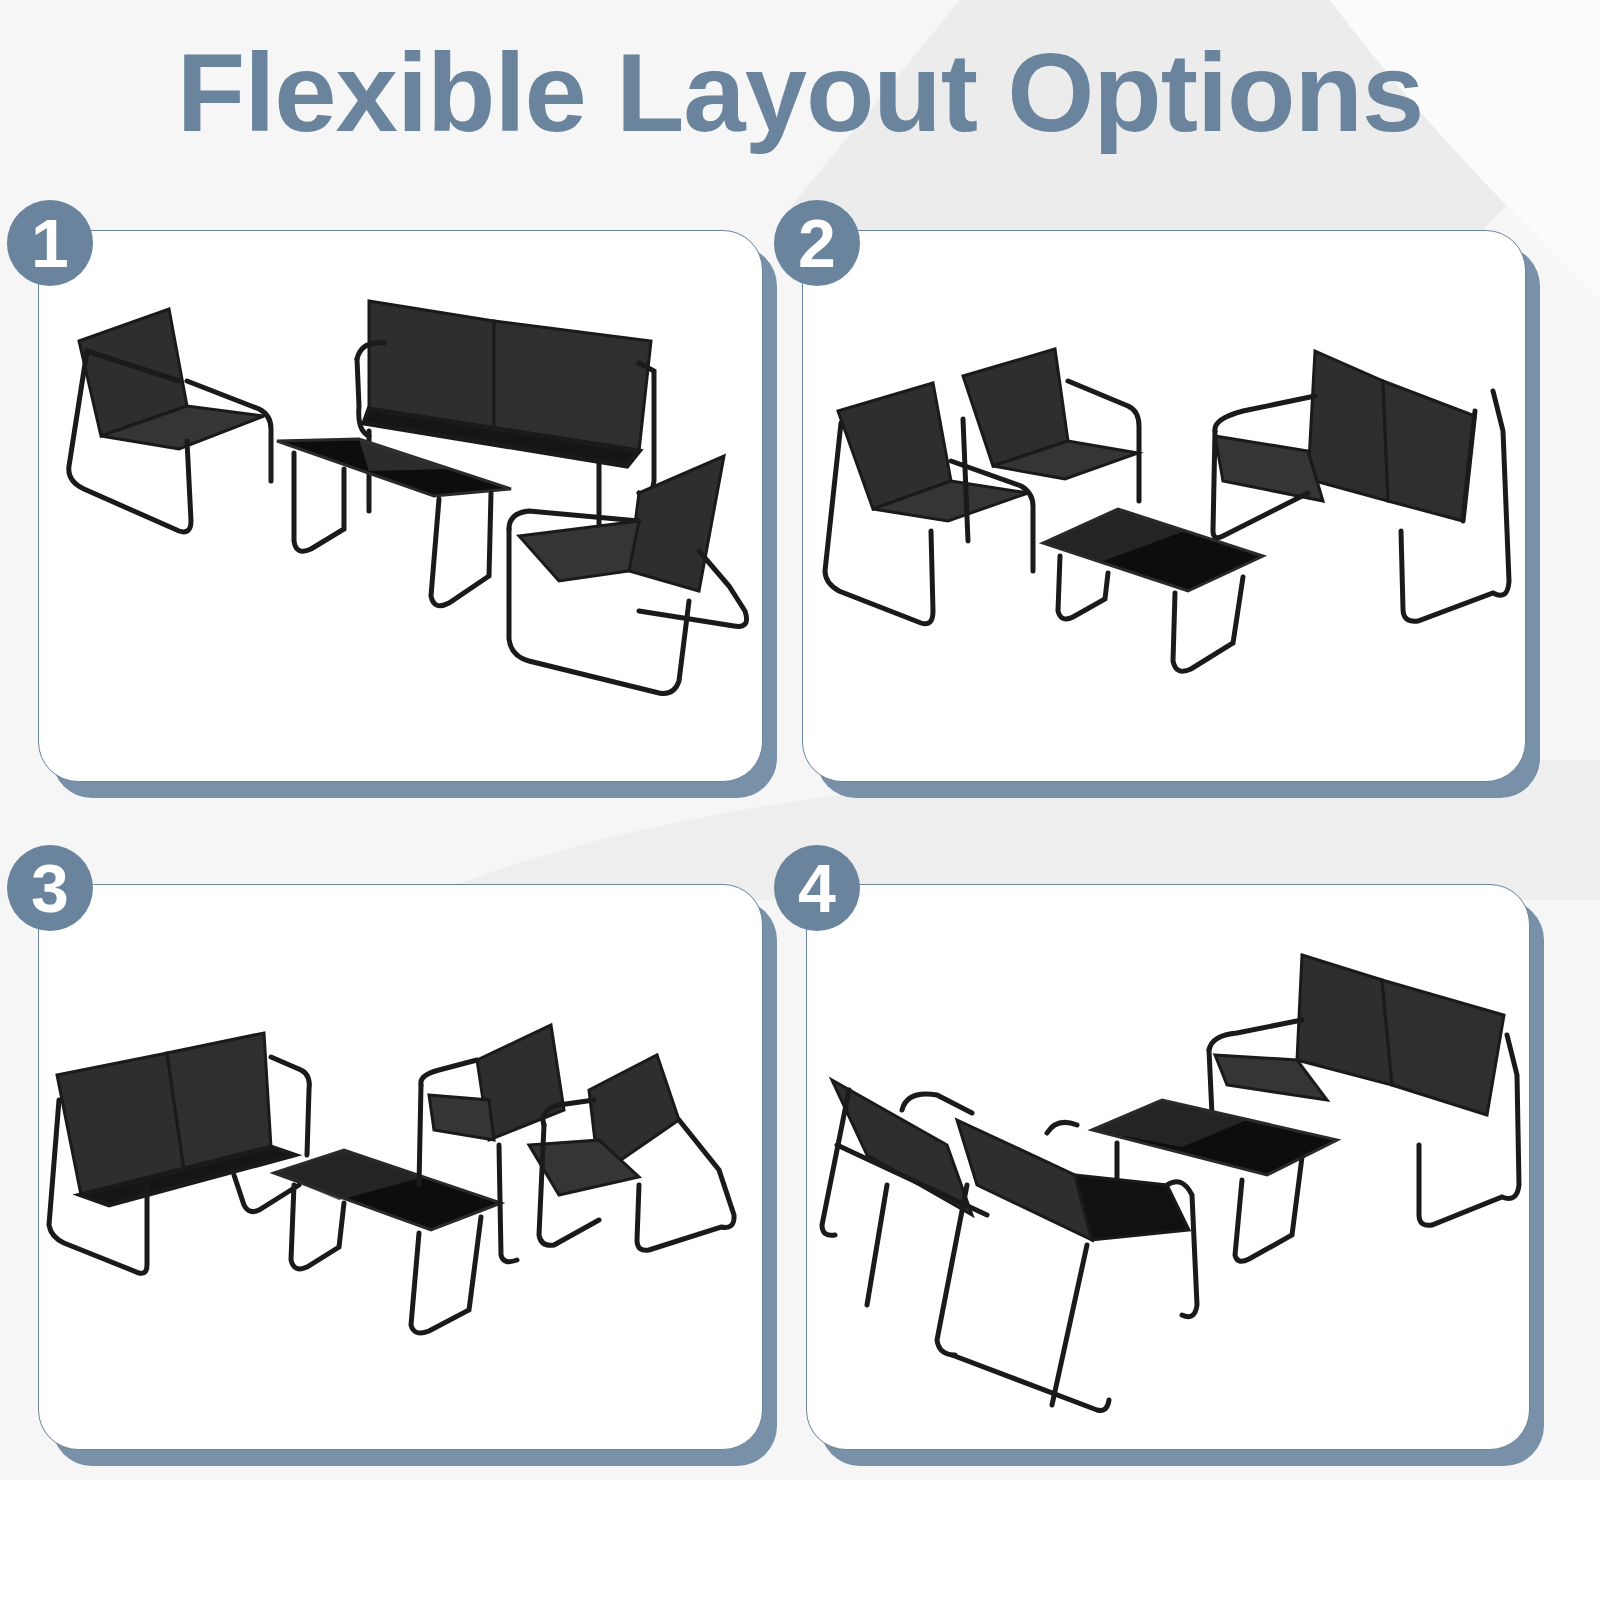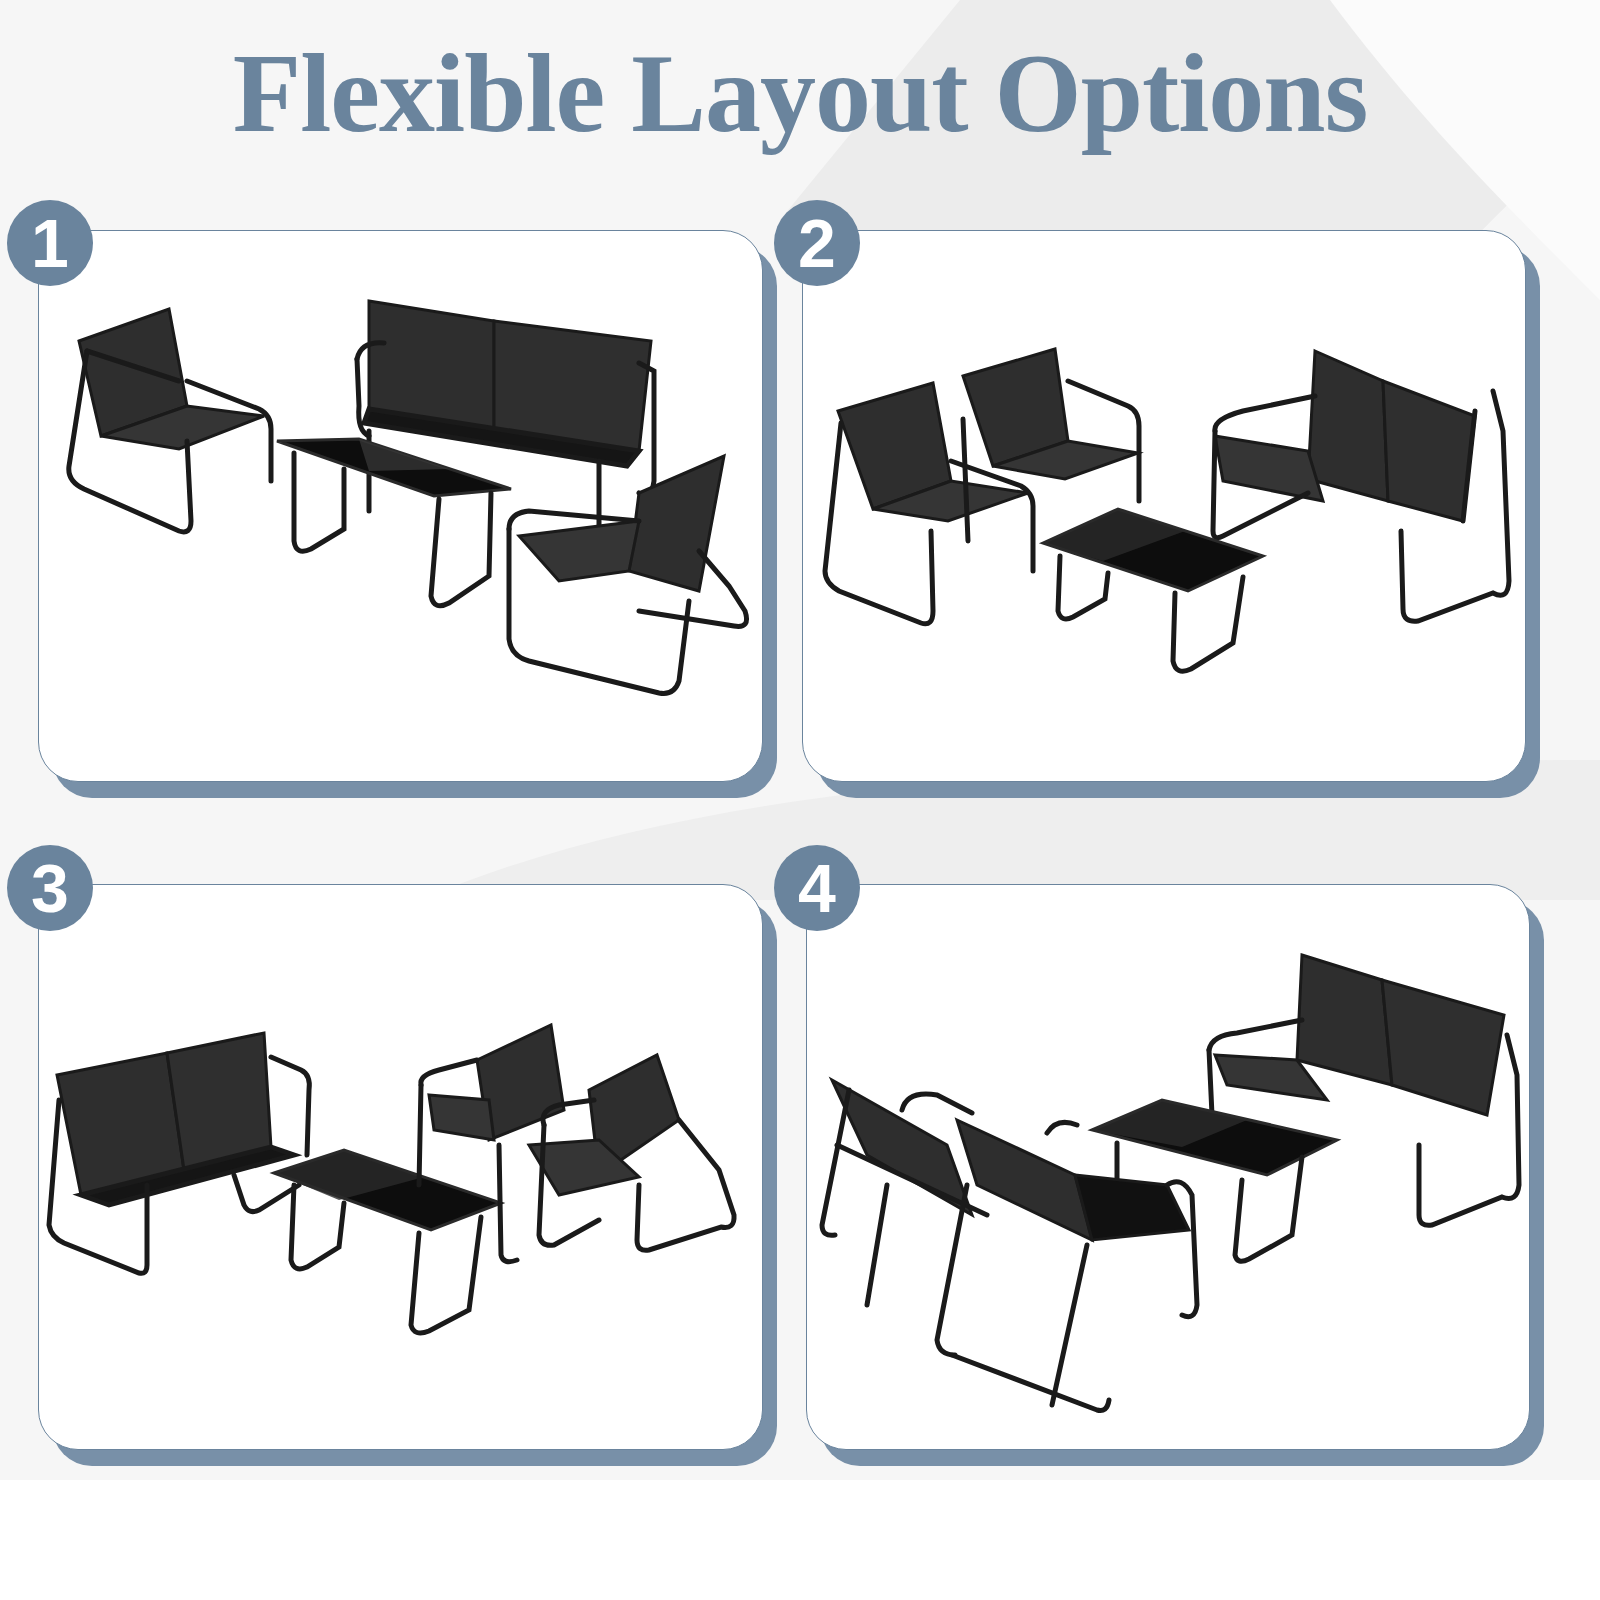--- a/index.html
+++ b/index.html
@@ -4,21 +4,21 @@
 <style>
   html, body { margin: 0; padding: 0; }
   body {
     width: 1600px; height: 1600px; position: relative; overflow: hidden;
     background: #f6f6f6;
     font-family: "Liberation Sans", sans-serif;
   }
   .bg-swoosh { position: absolute; inset: 0; pointer-events: none; }
   .title {
     position: absolute; left: 0; top: 28px; width: 1600px; text-align: center;
-    font-family: Liberation Serif, serif; font-weight: bold;
+    font-family: Liberation Sans, sans-serif; font-weight: bold;
     font-size: 112px; line-height: 130px; color: #6a849d; letter-spacing: -1px;
   }
   .panel-wrap { position: absolute; }
   .panel-shadow {
     position: absolute; left: 14px; top: 16px; right: -14px; bottom: -16px;
     background: #7890a8; border-radius: 40px;
   }
   .panel {
     position: absolute; inset: 0; background: #ffffff;
     border: 1.5px solid #6a849d; border-radius: 40px; overflow: hidden;

